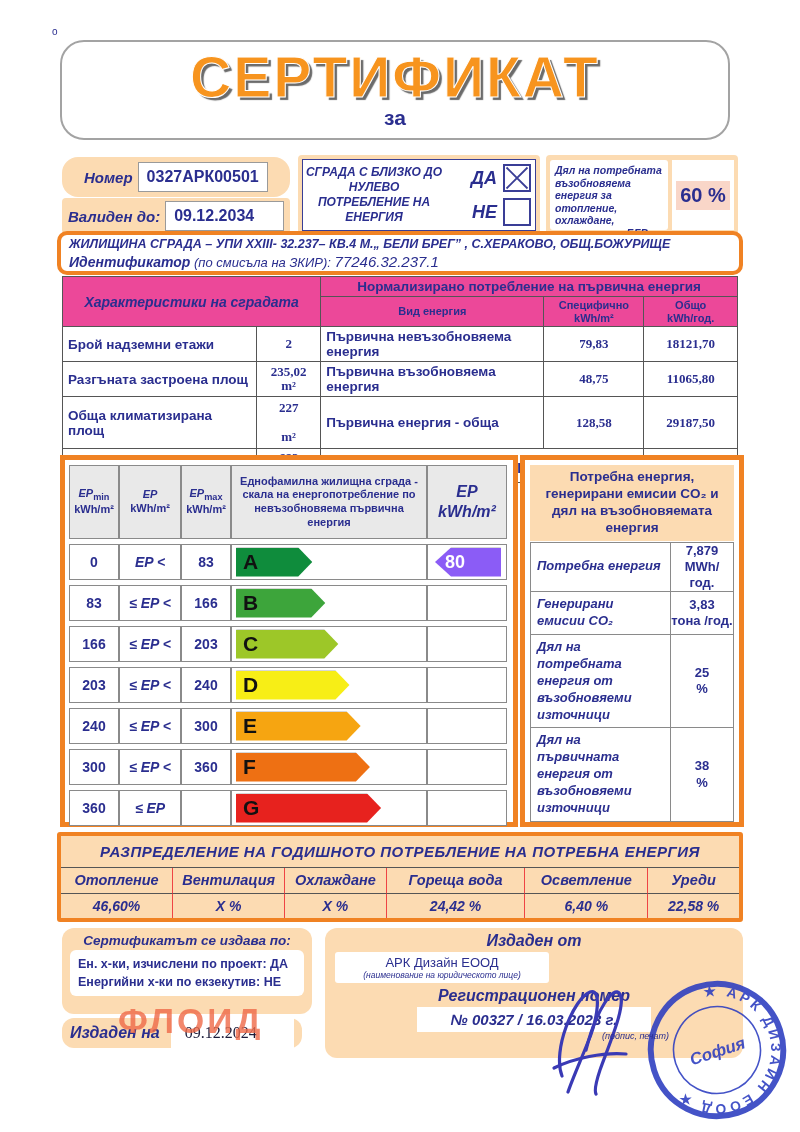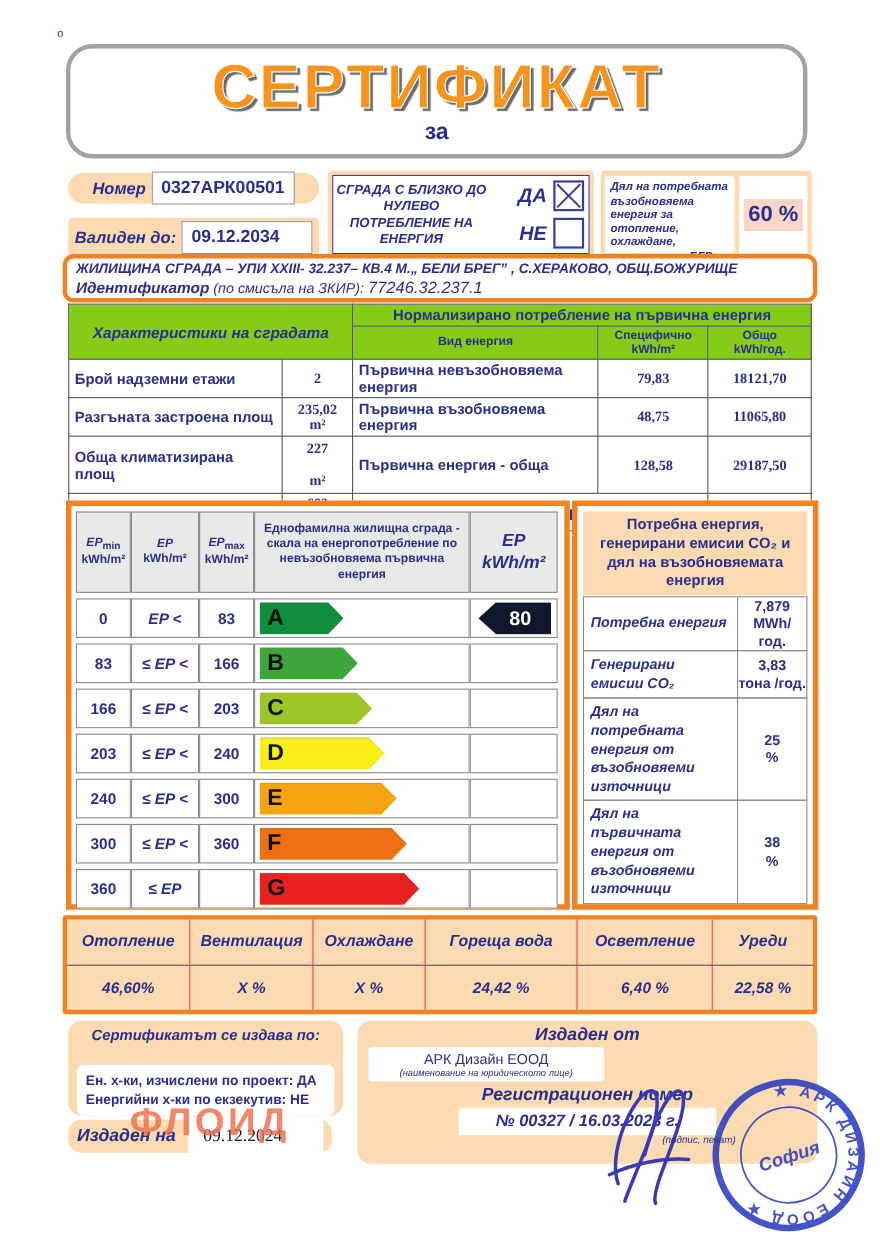--- a/index.html
+++ b/index.html
@@ -5,28 +5,28 @@
   html,body{margin:0;padding:0;}
   body{width:800px;height:1132px;position:relative;background:#fff;
        font-family:"Liberation Sans",sans-serif;color:#2a2e8f;overflow:hidden;}
   .abs{position:absolute;}
   .peach{background:#fcdbb2;}
 
   
   .corner{left:52px;top:26px;font-size:10px;color:#2a2e8f;}
 
   
-  .title-frame{left:60px;top:40px;width:666px;height:96px;border:4px solid #a3a3a3;
+  .title-frame{left:60px;top:40px;width:666px;height:96px;border:2px solid #a3a3a3;
     border-radius:24px;background:#fff;text-align:center;}
   .cert-title{font-size:57px;font-weight:bold;color:#f7941e;letter-spacing:2px;
     margin-top:2px;text-shadow:3px 3px 1px #6b6b6b;-webkit-text-stroke:1px #fff;}
   .cert-sub{font-size:21px;font-weight:bold;color:#2a2e8f;margin-top:-4px;}
 
   
-  .num-box{left:62px;top:157px;width:228px;height:28px;border-radius:16px;
+  .num-box{left:62px;top:157px;width:228px;height:40px;border-radius:16px;
     display:flex;align-items:center;padding:0 22px;box-sizing:border-box;}
   .valid-box{left:62px;top:198px;width:228px;height:36px;border-radius:4px;
     display:flex;align-items:center;padding:0 6px;box-sizing:border-box;}
   .meta-label{font-size:15px;font-weight:bold;font-style:italic;white-space:nowrap;margin-right:5px;}
   .meta-input{background:#fff;border:1px solid #9a9a9a;height:28px;flex:1;
     display:flex;align-items:center;padding-left:8px;font-size:16px;font-weight:bold;}
 
   .nzeb-wrap{left:298px;top:155px;width:242px;height:80px;border-radius:4px;padding:4px;box-sizing:border-box;}
   .nzeb-inner{background:#fff;border:1.5px solid #3a3e96;width:100%;height:100%;
     box-sizing:border-box;display:flex;align-items:center;}
@@ -49,21 +49,21 @@
   .ident-box{left:57px;top:231px;width:686px;height:44px;background:#fff;border:4px solid #f08223;
     border-radius:10px;box-sizing:border-box;padding:1px 8px;line-height:1.3;}
   .ident-l1{font-size:12.5px;font-weight:bold;font-style:italic;white-space:nowrap;}
   .ident-l2{font-size:13px;font-style:italic;}
   .ident-l2 .lbl{font-weight:bold;font-size:14px;}
   .ident-l2 .val{font-size:15px;}
 
   
   table.chart{border-collapse:collapse;left:62px;top:276px;width:676px;position:absolute;}
   table.chart td{border:1px solid #555;padding:2px 5px;vertical-align:middle;}
-  td.hd{background:#84cc16;text-align:center;}
+  td.hd{background:#ec4899;text-align:center;}
   .char-title{font-size:14px;font-weight:bold;font-style:italic;}
   .pe-title{font-size:13.5px;font-weight:bold;}
   .colhead{font-size:11px;font-weight:bold;line-height:1.15;}
   .rowlabel{font-size:13.5px;font-weight:bold;}
   .cellval{font-family:"Liberation Serif",serif;font-weight:bold;font-size:13px;text-align:center;line-height:1.1;}
   .etype{font-size:13.5px;font-weight:bold;}
 
   
   .scale-box{left:60px;top:455px;width:458px;height:372px;border:5px solid #f08223;background:#fff;
     box-sizing:border-box;padding:5px 4px;}
@@ -75,23 +75,23 @@
   .s-row .s-cell{height:36px;background:#fff;font-size:14px;font-weight:bold;}
   .s-op{font-style:italic;}
   .bar-cell{justify-content:flex-start !important;padding:3px 4px;}
   .bar{height:29px;clip-path:polygon(0 0,calc(100% - 14px) 0,100% 50%,calc(100% - 14px) 100%,0 100%);
     display:flex;align-items:center;filter:drop-shadow(0 0 1px #111);}
   .bar .ltr{color:#111;font-size:21px;font-weight:bold;padding-left:7px;font-style:normal;}
   .w0{width:41%}.w1{width:48%}.w2{width:55%}.w3{width:61%}.w4{width:67%}.w5{width:72%}.w6{width:78%}
   .c0{background:#0f8c3c}.c1{background:#3da53b}.c2{background:#9dc728}.c3{background:#f7ee16}
   .c4{background:#f6a511}.c5{background:#ee7013}.c6{background:#e7221e}
   .pointer-cell{padding:3px 4px;}
-  .pointer{width:66px;height:29px;background:#0f172a;margin-left:2px;
+  .pointer{width:66px;height:29px;background:#8b5cf6;margin-left:2px;
     clip-path:polygon(0 50%,16px 0,100% 0,100% 100%,16px 100%);
-    display:flex;align-items:center;justify-content:center;filter:drop-shadow(0 0 1px #111);}
+    display:flex;align-items:center;filter:drop-shadow(0 0 1px #111);}
   .pointer span{color:#fff;font-size:18px;font-weight:bold;padding-left:10px;}
 
   
   .cons-box{left:520px;top:455px;width:224px;height:372px;border:5px solid #f08223;background:#fff;
     box-sizing:border-box;padding:5px;display:flex;flex-direction:column;}
   .cons-title{background:#fcdbb2;font-size:13.5px;font-weight:bold;text-align:center;
     padding:4px 2px;line-height:1.25;}
   .cons-rows{flex:1;display:flex;flex-direction:column;margin-top:2px;}
   .cons-row{display:flex;flex:1;border:1px solid #8a8a8a;margin-top:-1px;}
   .cons-label{flex:1;font-size:13px;font-weight:bold;font-style:italic;display:flex;align-items:center;
@@ -109,21 +109,21 @@
     font-weight:bold;font-style:italic;}
   .dist-cell:last-child{border-right:none;}
   .dist-hrow .dist-cell{font-size:14.5px;border-bottom:1px solid #555;}
   .dist-vrow .dist-cell{font-size:14px;}
   .dist-hrow,.dist-vrow{display:contents;}
   .dist-grid > div{box-sizing:border-box;}
 
   
   .terms-box{left:62px;top:928px;width:250px;height:86px;border-radius:12px;
     box-sizing:border-box;padding:5px 8px;}
-  .terms-title{font-size:13.5px;font-weight:bold;font-style:italic;text-align:center;margin-bottom:20px;}
+  .terms-title{font-size:13.5px;font-weight:bold;font-style:italic;text-align:center;margin-bottom:2px;}
   .terms-card{background:#fff;border-radius:6px;padding:5px 8px;font-size:12.5px;font-weight:bold;line-height:1.45;}
 
   .issued-on{left:62px;top:1018px;width:240px;height:30px;border-radius:12px;
     box-sizing:border-box;display:flex;align-items:center;padding:0 8px;gap:6px;}
   .issued-on .meta-label{font-size:16px;}
   .date-input{background:#fff;flex:1;height:34px;display:flex;align-items:center;padding-left:14px;
     font-family:"Liberation Serif",serif;font-size:16px;color:#1c1c3a;}
   .watermark{left:118px;top:1001px;font-size:35px;font-weight:bold;color:#ef6a48;opacity:.8;
     letter-spacing:3px;z-index:5;}
 
@@ -369,20 +369,21 @@
       <div class="cons-label">Дял на първичната енергия от възобновяеми източници</div>
       <div class="cons-val">
           <span>38</span>
           <span>%</span>
         </div>
     </div>
   </div>
 </div>
 
 <div class="abs dist-box">
+  <div class="dist-title">РАЗПРЕДЕЛЕНИЕ  НА  ГОДИШНОТО  ПОТРЕБЛЕНИЕ  НА  ПОТРЕБНА ЕНЕРГИЯ</div>
   <div class="dist-grid">
     <div class="dist-hrow">
       <div class="dist-cell">Отопление</div>
       <div class="dist-cell">Вентилация</div>
       <div class="dist-cell">Охлаждане</div>
       <div class="dist-cell">Гореща вода</div>
       <div class="dist-cell">Осветление</div>
       <div class="dist-cell">Уреди</div>
     </div>
     <div class="dist-vrow">

